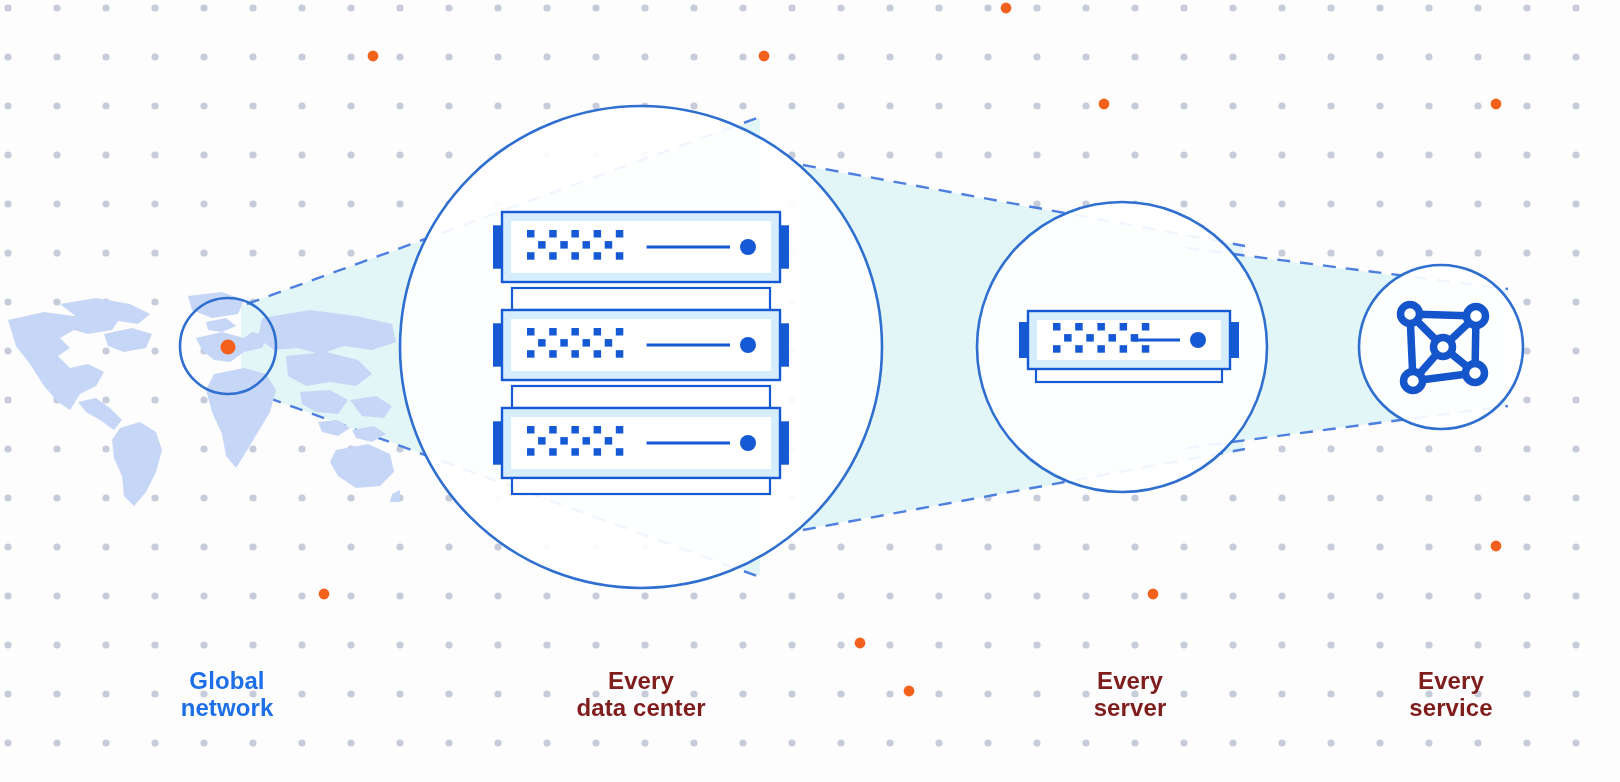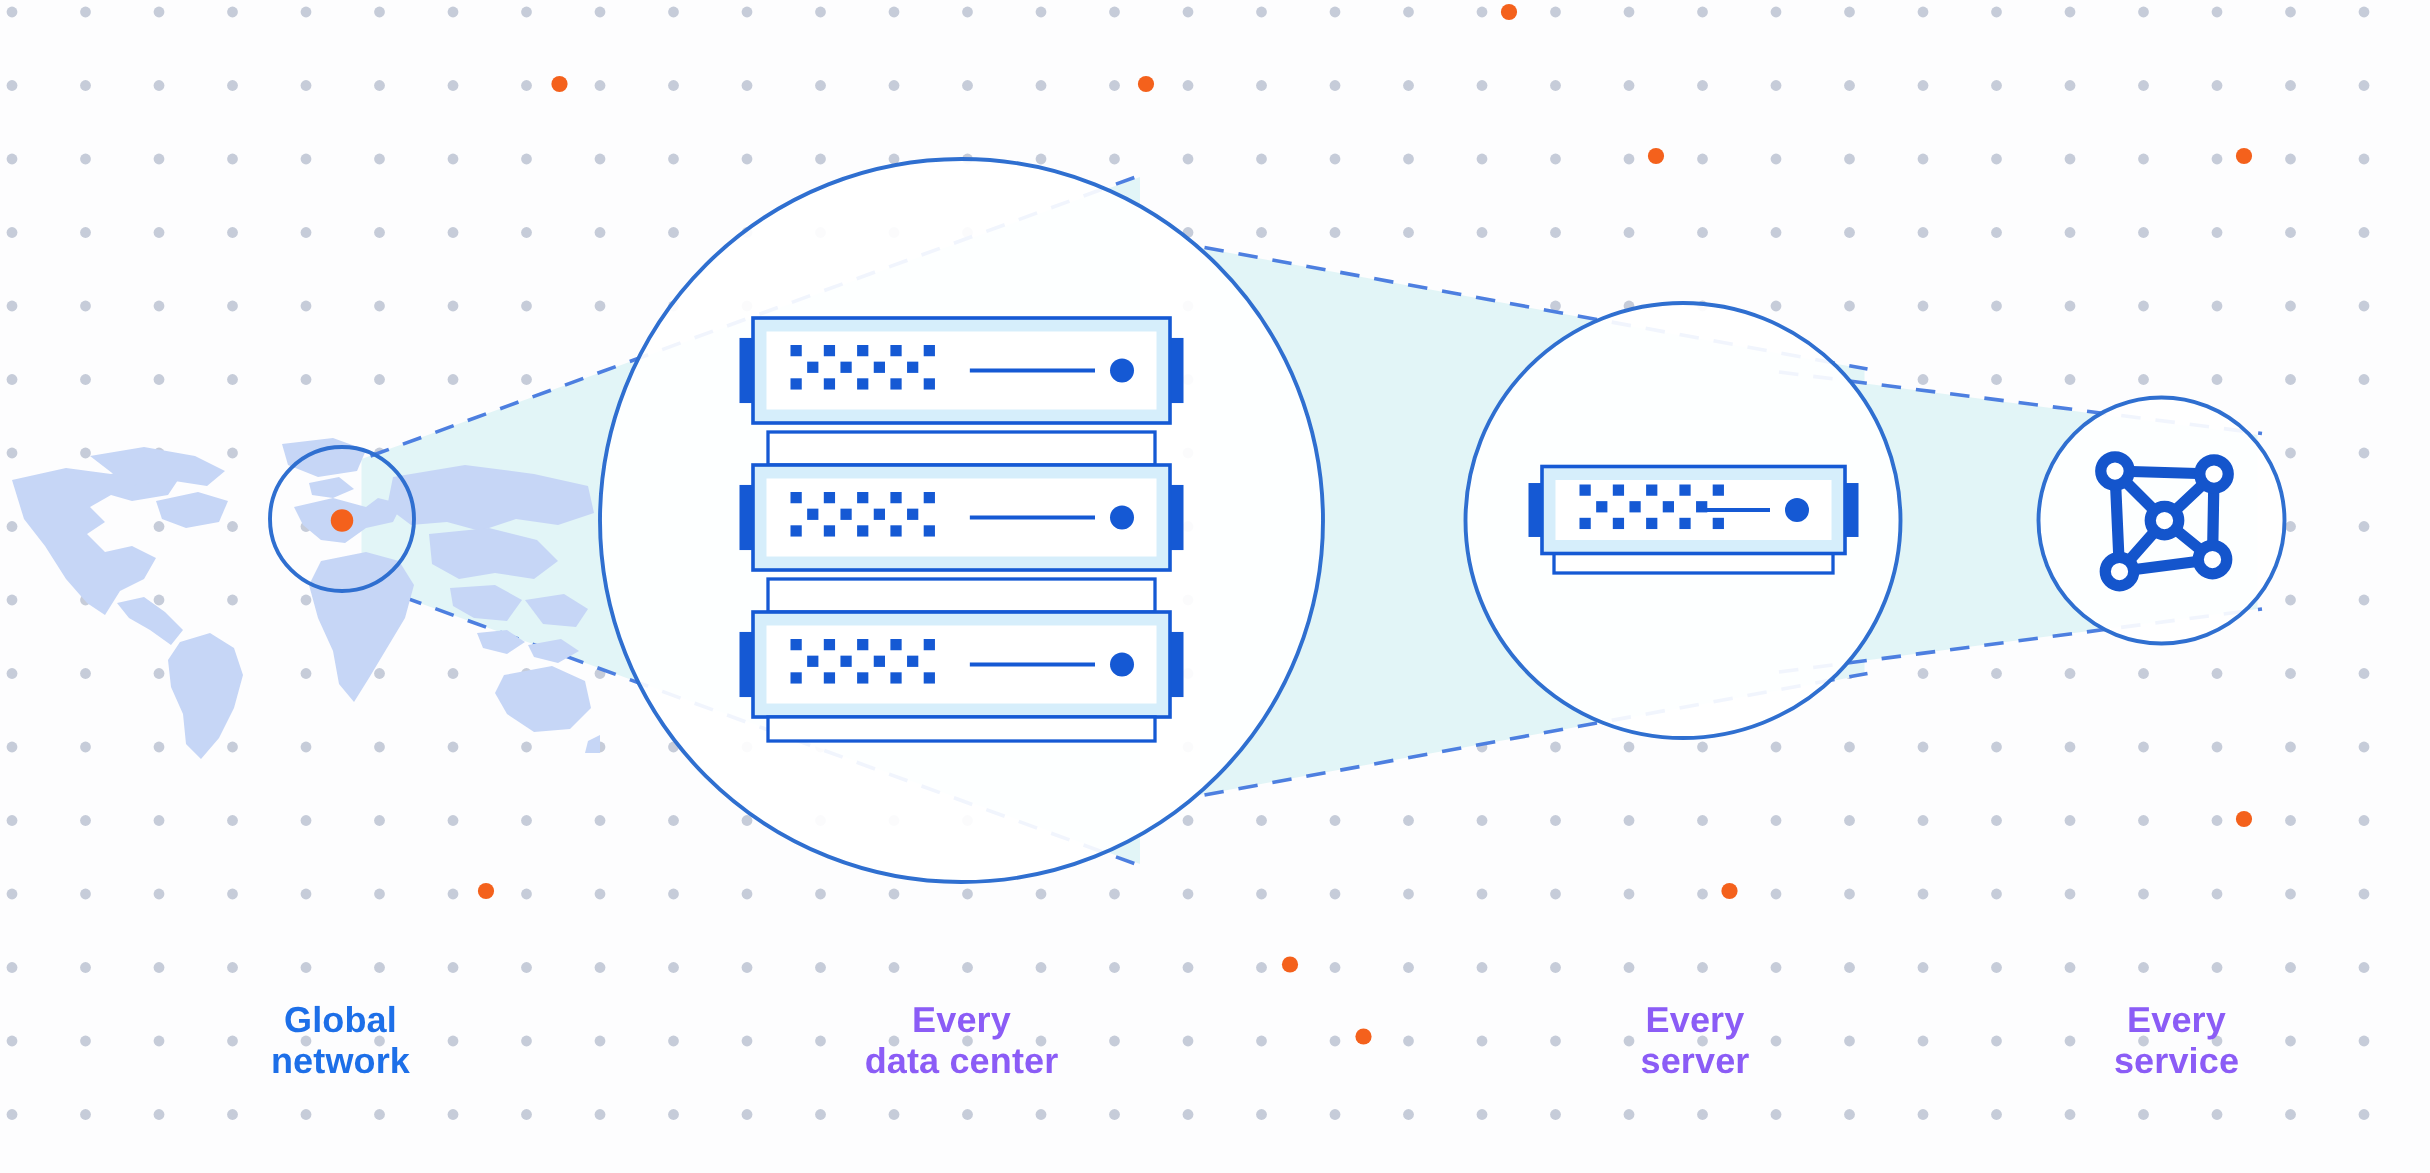--- a/index.html
+++ b/index.html
@@ -12,21 +12,21 @@
   #stage{position:absolute;inset:0;width:1364px;height:782px;}
   #stage svg{position:absolute;top:0;left:0;}
   .label{
     position:absolute;
     text-align:center;
     font-size:24px;
     line-height:1.12;
     font-weight:700;
     letter-spacing:.1px;
     white-space:pre-line;
-    color:#8b5cf6;
+    color:#7f1d1d;
   }
   .label.accent{color:#1d6fe8;}
 </style>
 </head>
 <body>
 
 <div id="stage">
 
   <svg id="dotgrid" width="1620" height="782">
       <circle cx="8" cy="8" r="3.6" fill="#c6ccd9"></circle>

